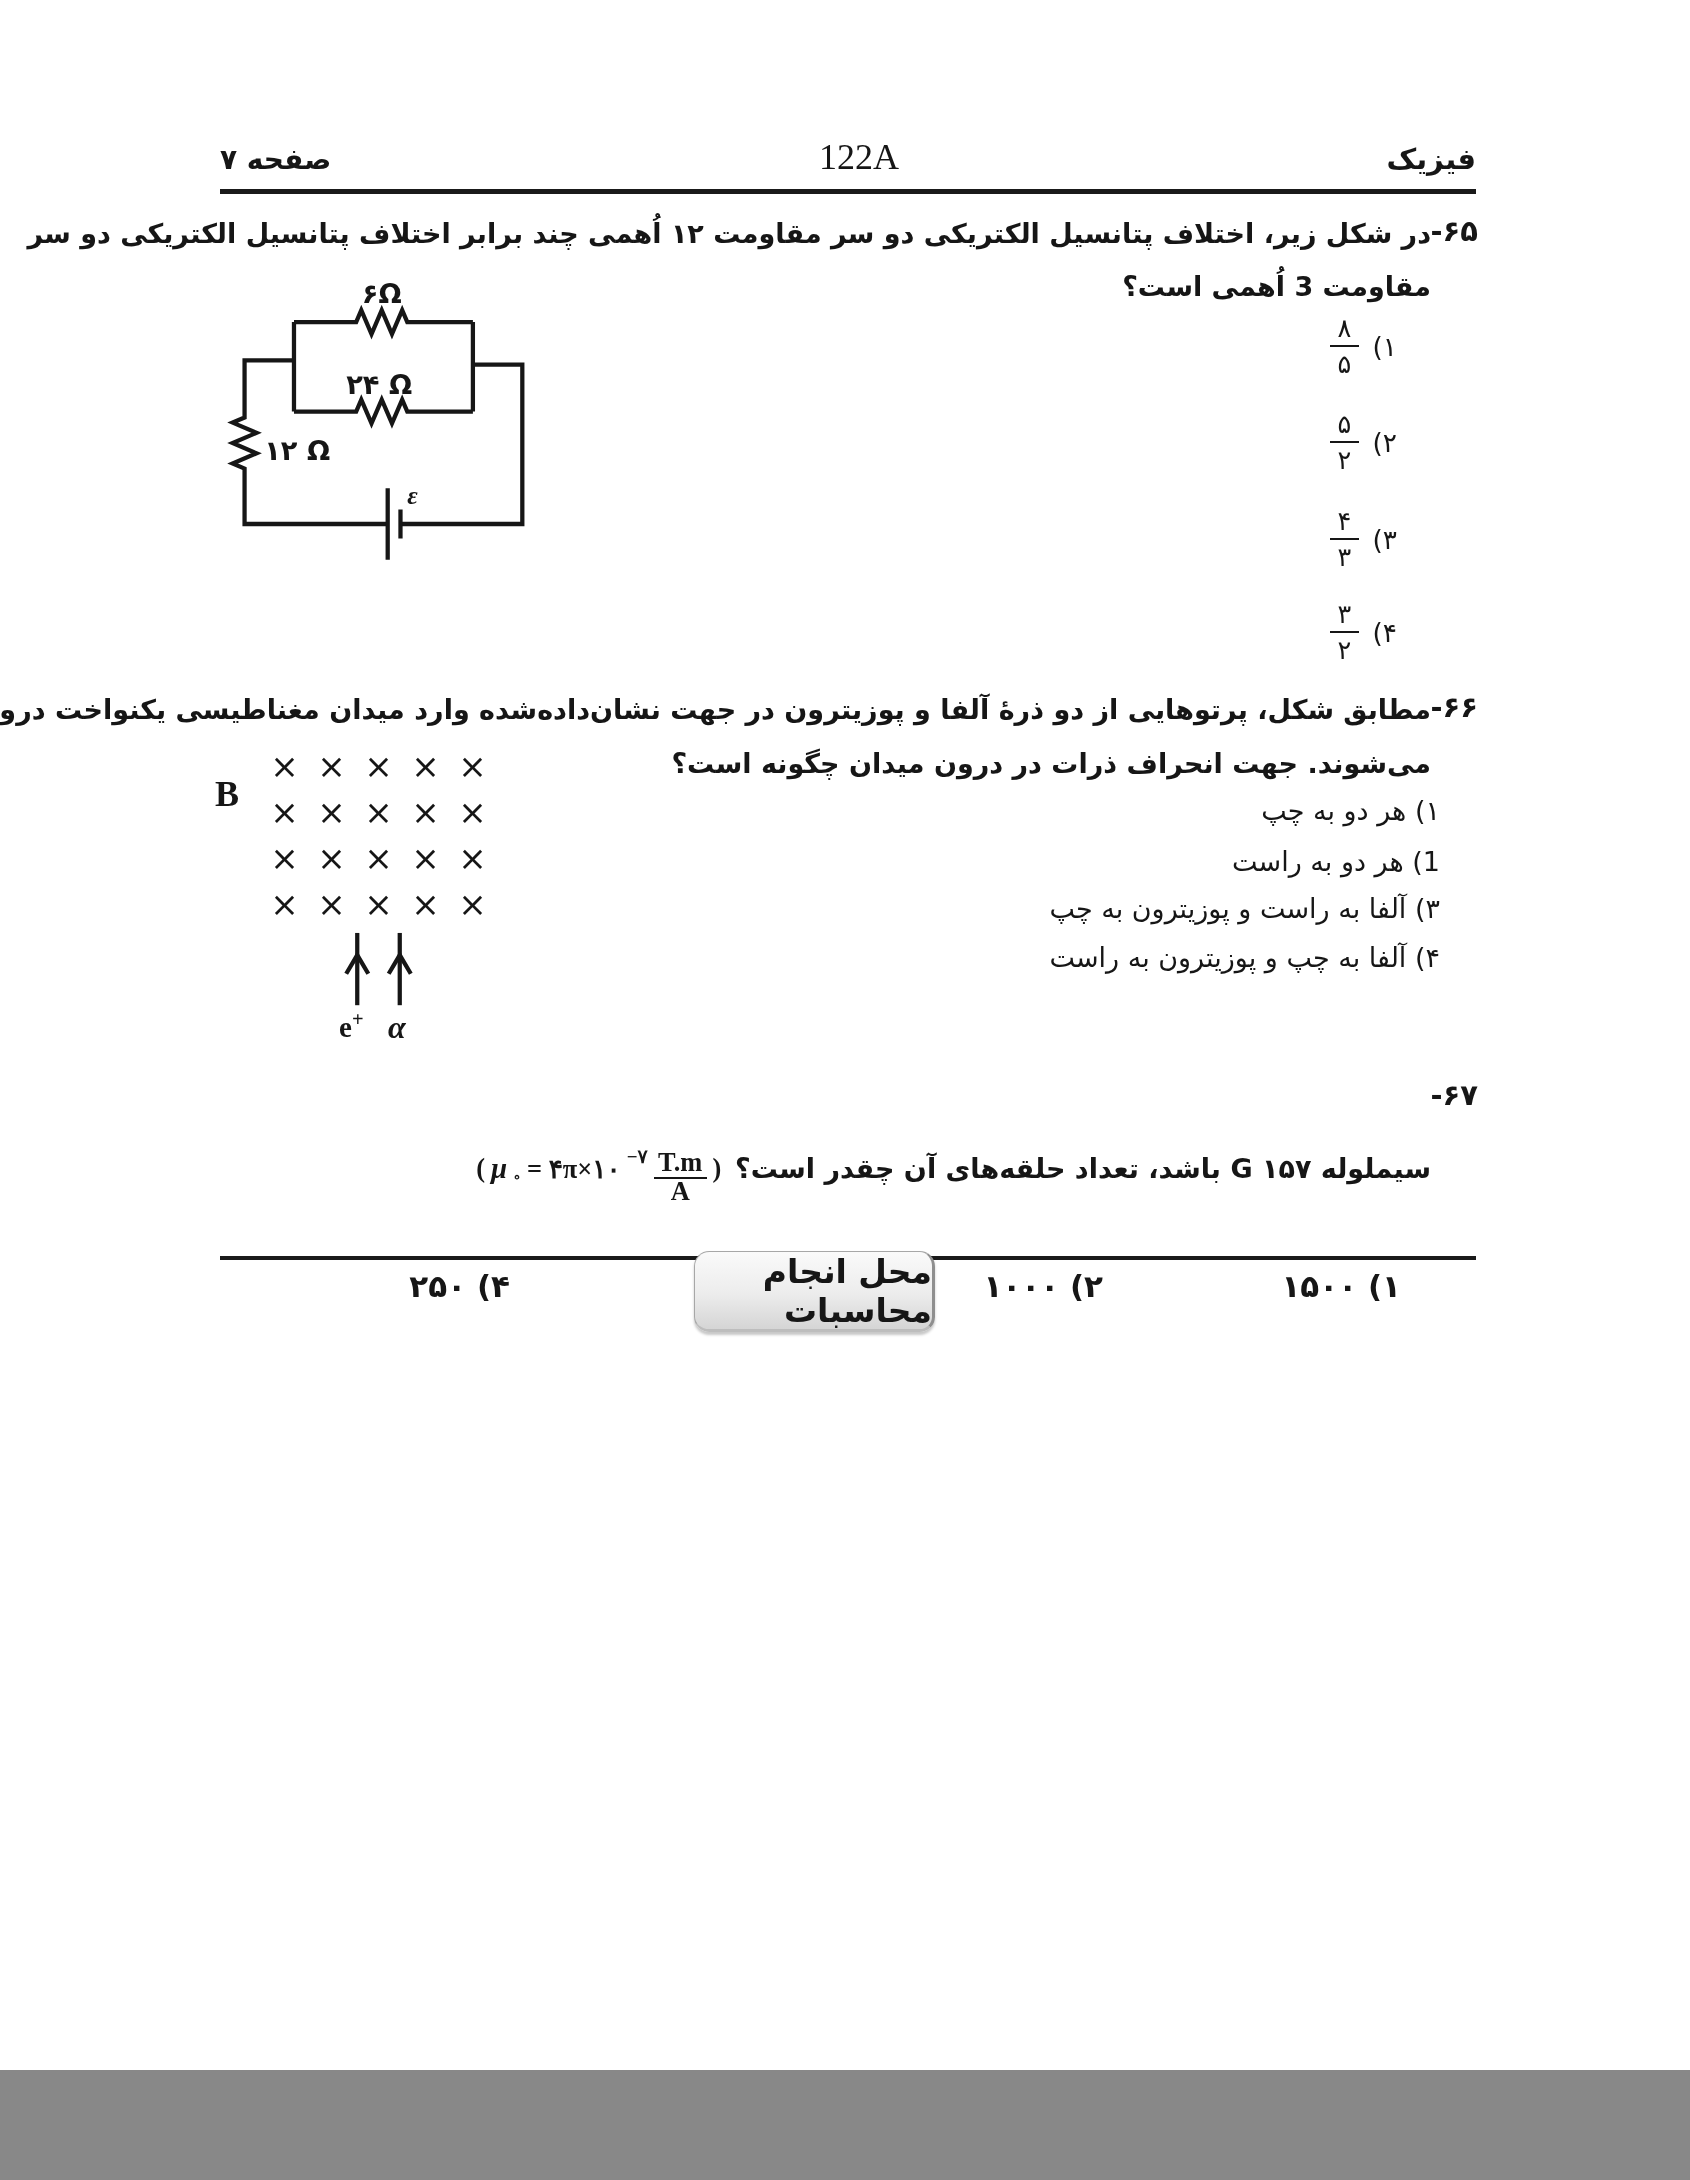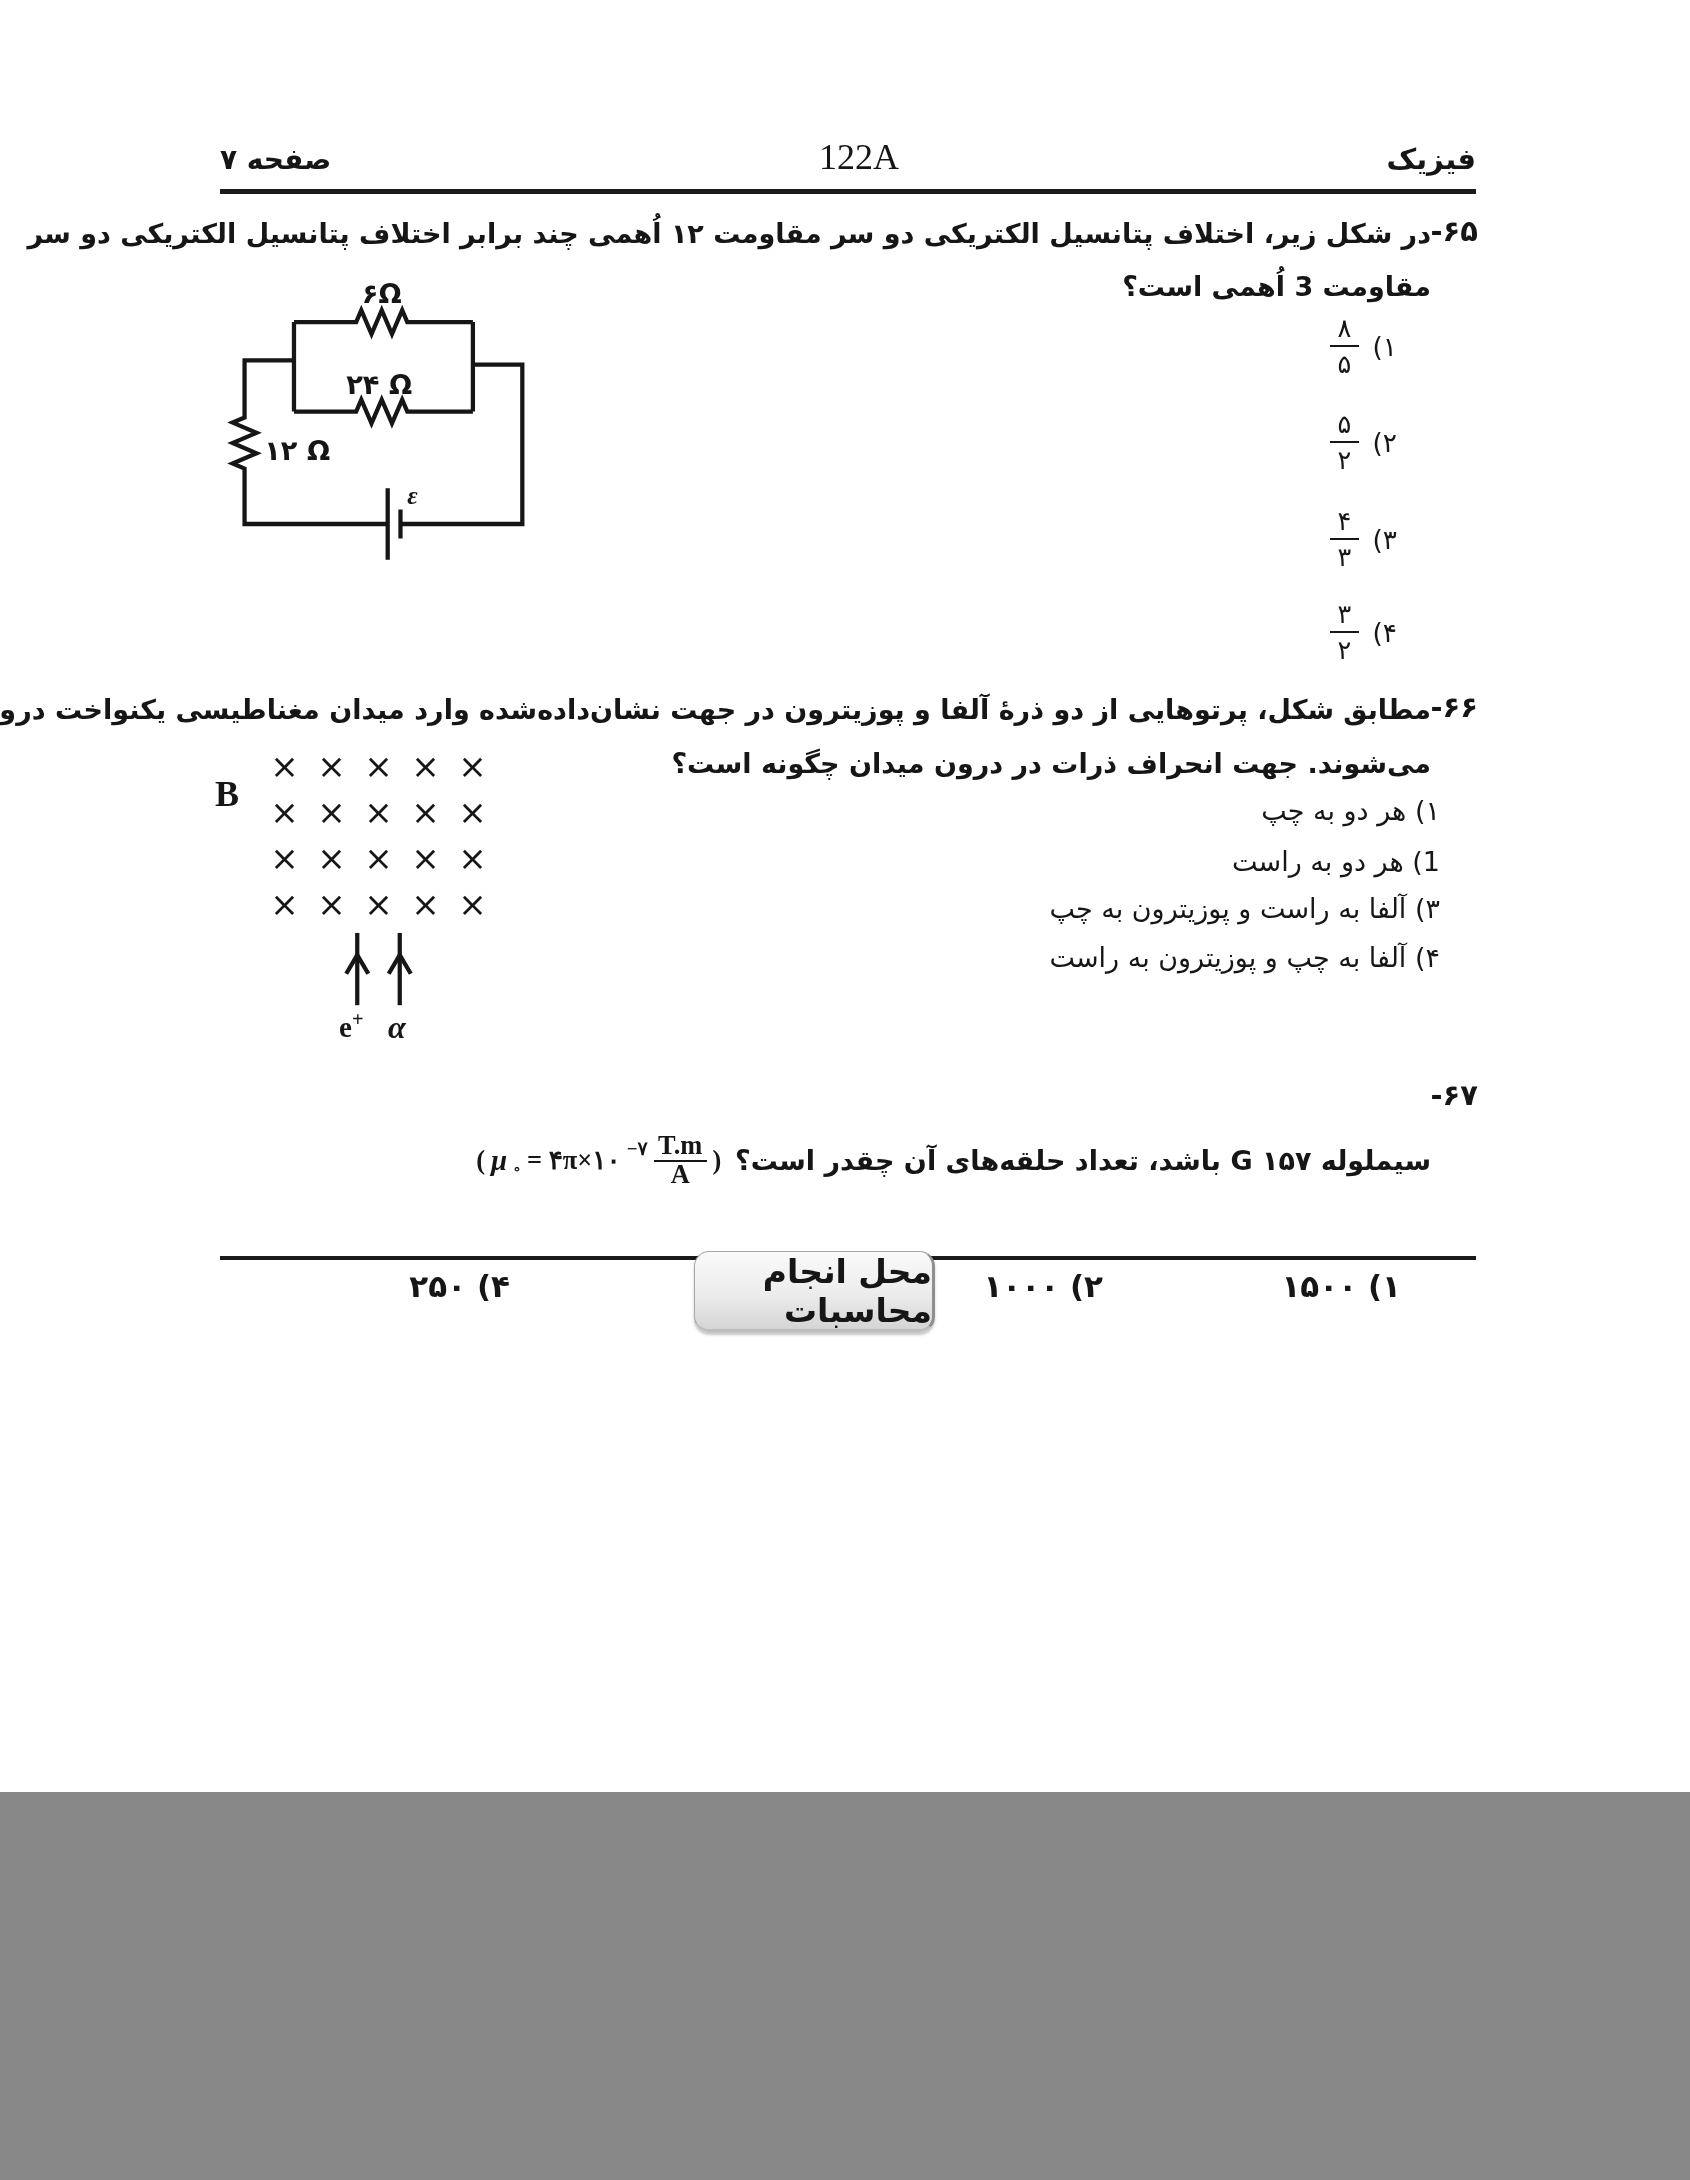--- a/index.html
+++ b/index.html
@@ -1,17 +1,17 @@
 <!DOCTYPE html>
 <html lang="fa" style="font-size:13.6px"><head>
 <meta charset="utf-8">
 <style>
   html,body { margin:0; padding:0; background:#888; }
   #page {
-    position:relative; width:1691px; height:1792px; background:#ffffff;
+    position:relative; width:1691px; height:2070px; background:#ffffff;
     font-family:"DejaVu Sans", sans-serif; color:#161616; overflow:hidden;
   }
   .abs { position:absolute; }
   .fa { direction:rtl; }
   .serif { font-family:"Liberation Serif","DejaVu Serif",serif; }
 
   
   #header { left:220px; top:136px; width:1256px; display:flex; justify-content:space-between; align-items:baseline; }
   #hdr-left  { font-size:28px; font-weight:700; direction:ltr; }
   #hdr-center{ font-size:36px; font-weight:400; }
@@ -53,21 +53,21 @@
 
   
   #q67-line2 { left:217px; top:1133px; width:1214px; direction:rtl; display:flex; align-items:center;
                justify-content:flex-start; gap:13.6px; font-size:27px; font-weight:700; white-space:nowrap; }
   #formula { direction:ltr; display:inline-flex; align-items:center; gap:6px;
              font-family:"Liberation Serif","DejaVu Serif",serif; font-size:26.4px; font-weight:700; }
   #formula .mu { font-style:italic; font-size:29px; }
   #formula .musub { font-size:15.3px; vertical-align:sub; position:relative; top:8.5px; }
   #formula .exp { font-size:19px; position:relative; top:-12px; }
   .vfrac { display:inline-flex; flex-direction:column; align-items:center; line-height:25.6px; }
-  .vfrac .num { border-bottom:2.6px solid #161616; padding:0 4.3px 1.7px 4.3px; }
+  .vfrac .num { border-bottom:2.6px solid #161616; padding:0 4.3px 1.7px 4.3px;margin-top:17px; }
 
   
   .q67opt { position:absolute; top:1268px; direction:rtl; font-size:31px; font-weight:700; white-space:nowrap; }
 
   
   #calc-box { left:694px; top:1251px; width:237px; height:77px; z-index:2;
     border:1.7px solid #a7a7a7; border-right:3.4px solid #8f8f8f; border-bottom:3.4px solid #bdbdbd;
     border-radius:15.3px; background:linear-gradient(180deg,#fafafa 0%,#ececec 55%,#d5d5d5 100%);
     box-shadow:0 2.6px 2.6px rgba(0,0,0,0.22);
     display:flex; align-items:center; justify-content:center;

